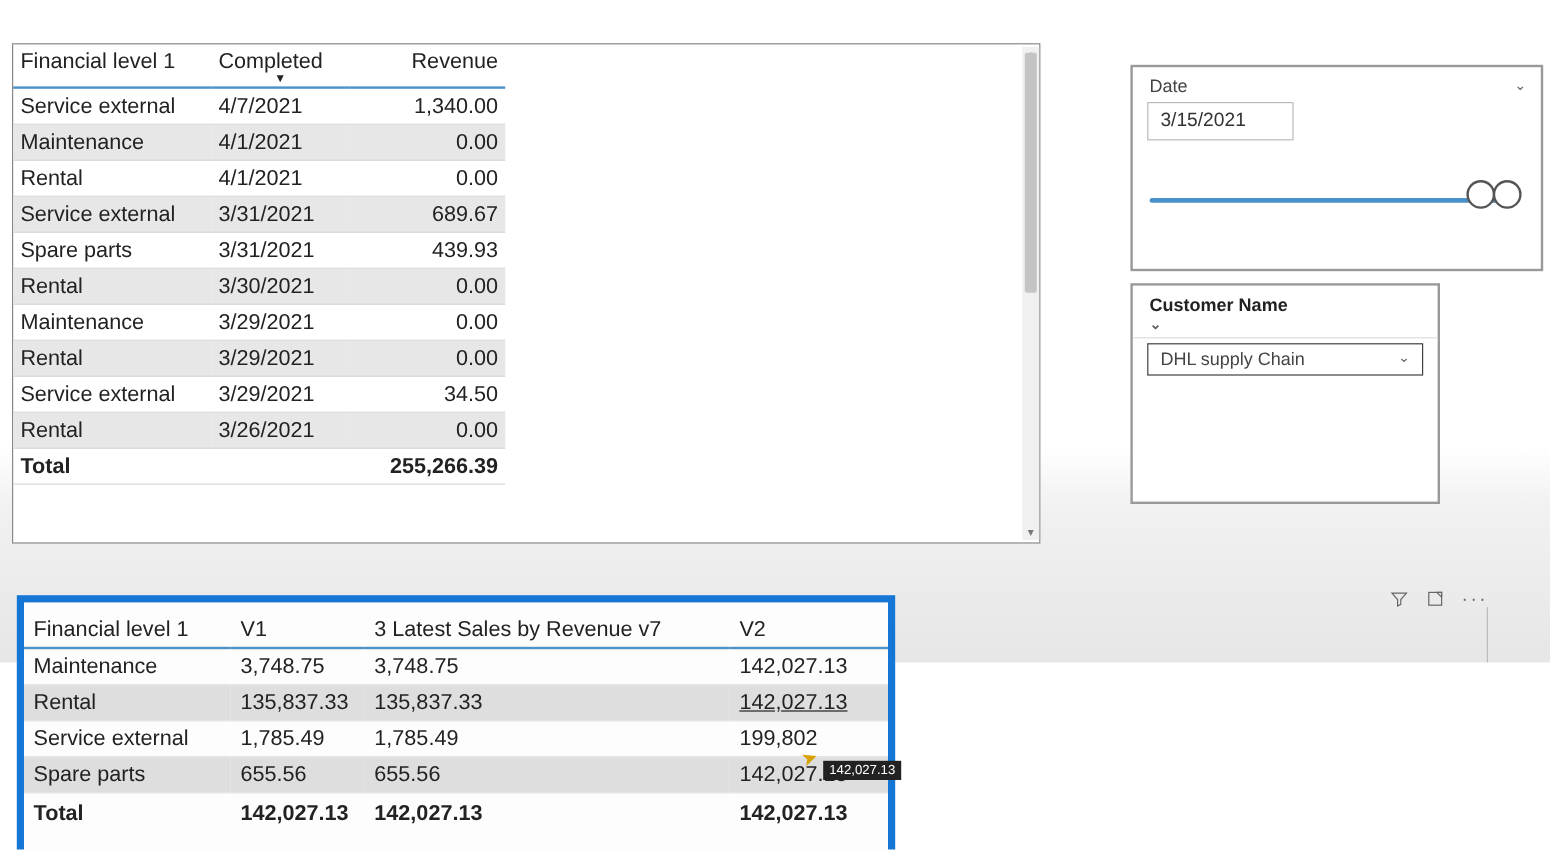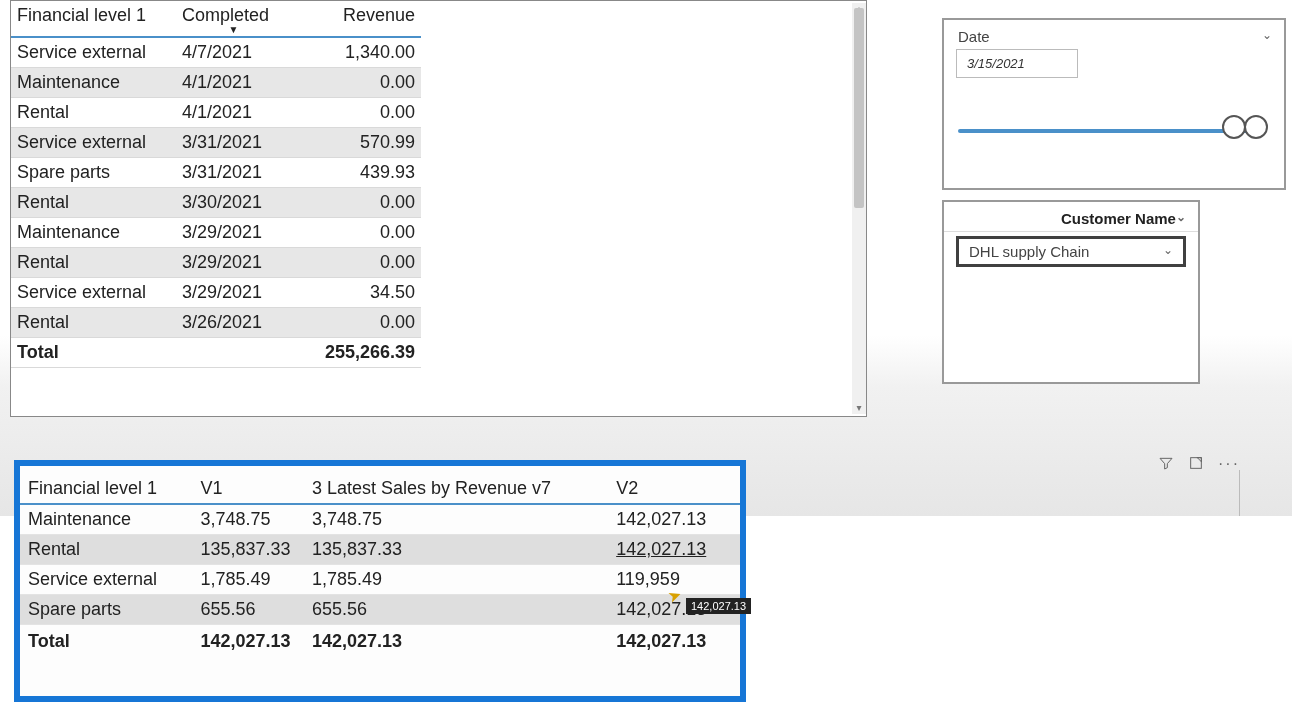--- a/index.html
+++ b/index.html
@@ -11,20 +11,21 @@
     font-size: 16px;
     color: #222;
     background: #fff;
     overflow: hidden;
   }
   .canvas {
     position: relative;
     width: 1292px;
     height: 516px;
     background: linear-gradient(to bottom, #ffffff 0%, #ffffff 65%, #f1f1f1 75%, #e6e6e6 100%);
+    margin-top: 36px;
   }
 
   
   .visual-frame {
     position: absolute;
     border: 1px solid #888;
     background: #fff;
   }
   #top-table-frame {
     left: 10px;
@@ -124,25 +125,24 @@
     color: #666;
   }
   .date-inputs {
     display: flex;
     gap: 8px;
     padding: 0 12px;
   }
   .date-box {
     border: 1px solid #bbb;
     padding: 6px 10px;
-    font-size: 13px;
+    font-size: 16px;
     color: #333;
     flex: 0 0 auto;
     width: 100px;
-    font-style: italic;
   }
   .slider-track {
     position: absolute;
     left: 14px;
     right: 20px;
     bottom: 55px;
     height: 4px;
     background: linear-gradient(to right, #4a90c9 0%, #4a90c9 100%);
     border-radius: 2px;
   }
@@ -170,26 +170,27 @@
     border: 2px solid #999;
     position: absolute;
     background: #fff;
   }
   #cust-slicer .header {
     padding: 8px 12px 4px 14px;
     font-size: 15px;
     font-weight: 600;
     color: #222;
     display: flex;
-    justify-content: flex-end;
+    justify-content: space-between;
     border-bottom: 1px solid #ddd;
+    flex-direction: column;
   }
   .dropdown-box {
     margin: 4px 12px;
-    border: 3px solid #404040;
+    border: 1px solid #404040;
     padding: 4px 10px;
     font-size: 15px;
     color: #444;
     display: flex;
     justify-content: space-between;
   }
 
   
   #bottom-visual {
     position: absolute;
@@ -312,21 +313,21 @@
           <td class="num">0.00</td>
         </tr>
         <tr>
           <td>Rental</td>
           <td>4/1/2021</td>
           <td class="num">0.00</td>
         </tr>
         <tr>
           <td>Service external</td>
           <td>3/31/2021</td>
-          <td class="num">570.99</td>
+          <td class="num">689.67</td>
         </tr>
         <tr>
           <td>Spare parts</td>
           <td>3/31/2021</td>
           <td class="num">439.93</td>
         </tr>
         <tr>
           <td>Rental</td>
           <td>3/30/2021</td>
           <td class="num">0.00</td>
@@ -436,21 +437,21 @@
         <tr>
           <td>Rental</td>
           <td class="num">135,837.33</td>
           <td class="num">135,837.33</td>
           <td class="num hover-cell">142,027.13</td>
         </tr>
         <tr>
           <td>Service external</td>
           <td class="num">1,785.49</td>
           <td class="num">1,785.49</td>
-          <td class="num">119,959</td>
+          <td class="num">199,802</td>
         </tr>
         <tr>
           <td>Spare parts</td>
           <td class="num">655.56</td>
           <td class="num">655.56</td>
           <td class="num">142,027.13</td>
         </tr>
       </tbody>
       <tfoot>
         <tr>

